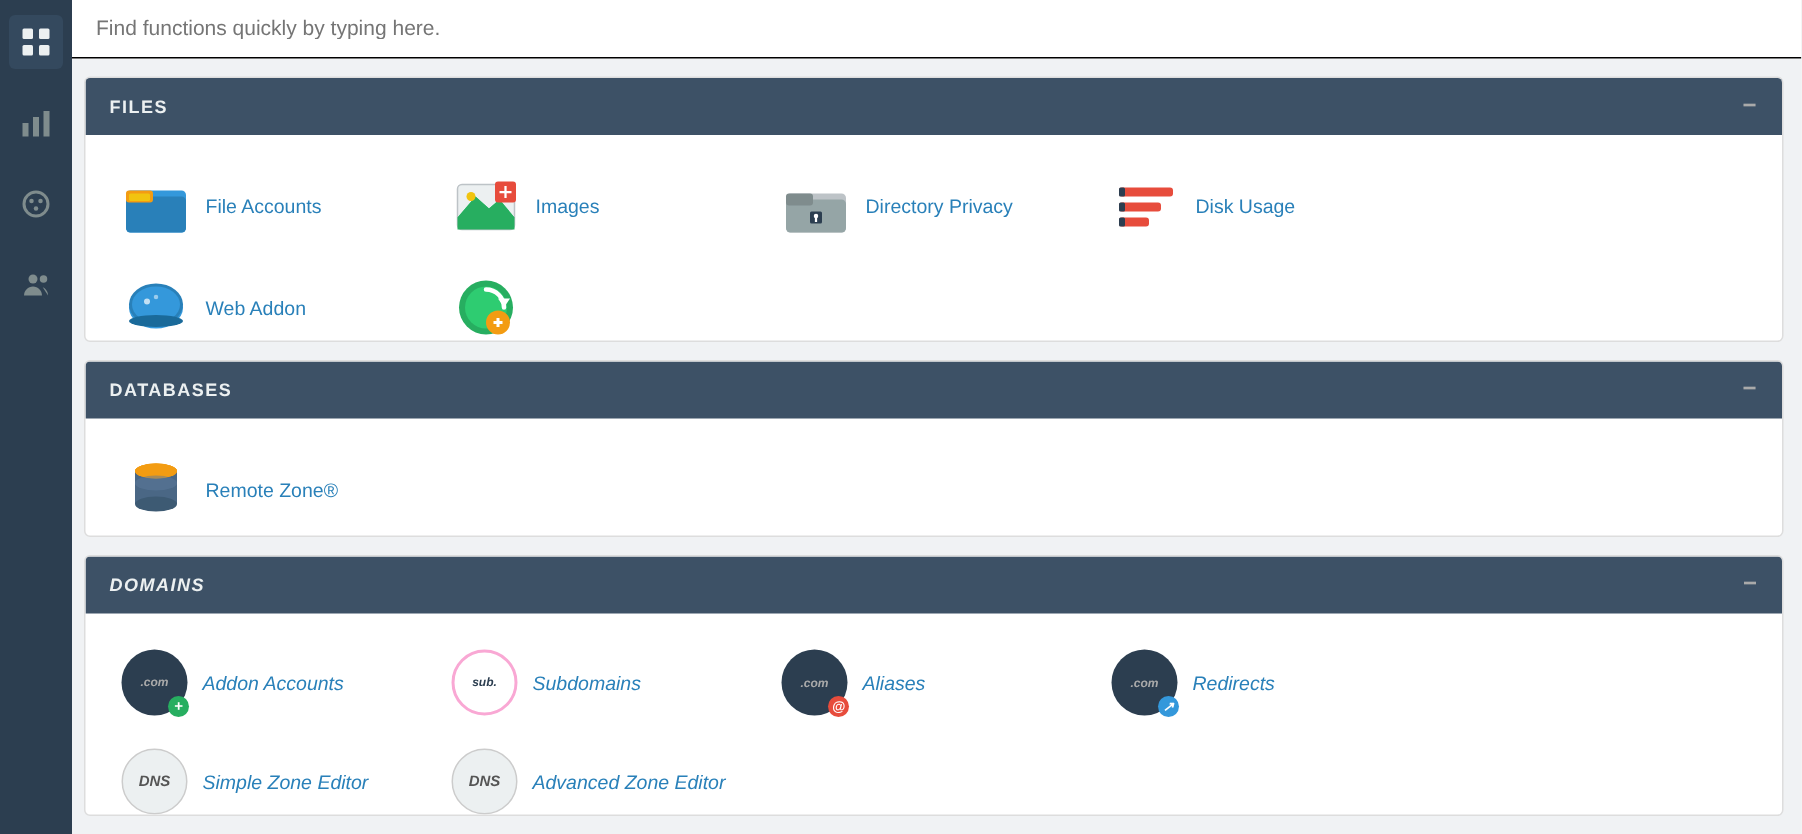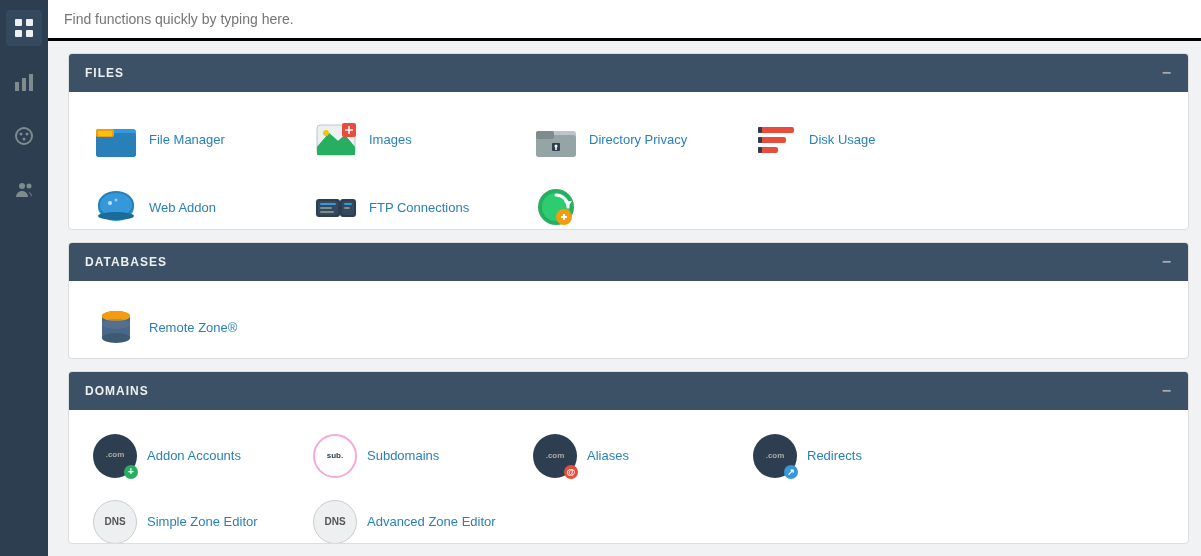--- a/index.html
+++ b/index.html
@@ -41,42 +41,42 @@
       flex: 1;
       display: flex;
       flex-direction: column;
       overflow-y: auto;
       background: #f0f2f4;
     }
 
     
     .search-bar {
       background: #fff;
-      border-bottom: 3px solid #000000;
+      border-bottom: 1px solid #000000;
       padding: 10px 16px;
       flex-shrink: 0;
     }
     .search-bar input {
       width: 100%;
       border: none;
       outline: none;
       font-size: 14px;
       color: #555;
       background: transparent;
     }
 
     
     .section {
-      margin: 12px 12px 0 20px;
+      margin: 12px 12px 0 8px;
       background: #fff;
       border: 1px solid #ddd;
       border-radius: 4px;
       overflow: hidden;
     }
-    .section:last-child { margin-bottom: 12px; }
+    .section:last-child { margin-bottom: 12px; font-style: italic; }
 
     .section-header {
       background: #3d5166;
       color: #ecf0f1;
       font-size: 12px;
       font-weight: bold;
       letter-spacing: 1px;
       padding: 10px 16px;
       display: flex;
       align-items: center;
@@ -219,21 +219,21 @@
 
       <div class="item">
         <div class="icon-box">
           <svg class="icon-svg" viewBox="0 0 44 44" xmlns="http://www.w3.org/2000/svg">
             <rect x="2" y="12" width="40" height="28" rx="3" fill="#3498db"></rect>
             <rect x="2" y="16" width="40" height="24" rx="3" fill="#2980b9"></rect>
             <rect x="2" y="12" width="18" height="8" rx="2" fill="#f39c12"></rect>
             <rect x="4" y="14" width="14" height="5" rx="1" fill="#f1c40f"></rect>
           </svg>
         </div>
-        <span class="item-label">File Manager</span>
+        <span class="item-label">File Accounts</span>
       </div>
 
       <div class="item">
         <div class="icon-box">
           <svg class="icon-svg" viewBox="0 0 44 44" xmlns="http://www.w3.org/2000/svg">
             <rect x="3" y="8" width="38" height="30" rx="3" fill="#ecf0f1" stroke="#bdc3c7" stroke-width="1"></rect>
             <polygon points="3,30 15,16 24,24 31,18 41,30" fill="#2ecc71"></polygon>
             <polygon points="3,30 15,16 24,24 31,18 41,30 41,38 3,38" fill="#27ae60"></polygon>
             <circle cx="12" cy="16" r="3" fill="#f1c40f"></circle>
             <rect x="28" y="6" width="14" height="14" rx="2" fill="#e74c3c"></rect>
@@ -280,36 +280,20 @@
             <ellipse cx="22" cy="20" rx="16" ry="12" fill="#3498db"></ellipse>
             <circle cx="16" cy="18" r="2" fill="white" opacity="0.7"></circle>
             <circle cx="22" cy="15" r="1.5" fill="white" opacity="0.5"></circle>
             <ellipse cx="22" cy="31" rx="18" ry="4" fill="#1a6a9a"></ellipse>
           </svg>
         </div>
         <span class="item-label">Web Addon</span>
       </div>
 
 
-      <div class="item">
-        <div class="icon-box">
-          <svg class="icon-svg" viewBox="0 0 44 44" xmlns="http://www.w3.org/2000/svg">
-            <rect x="2" y="14" width="24" height="18" rx="3" fill="#2c3e50"></rect>
-            <rect x="4" y="16" width="20" height="14" rx="2" fill="#34495e"></rect>
-            <rect x="6" y="18" width="16" height="2" rx="1" fill="#3498db"></rect>
-            <rect x="6" y="22" width="12" height="2" rx="1" fill="#7f8c8d"></rect>
-            <rect x="6" y="26" width="14" height="2" rx="1" fill="#7f8c8d"></rect>
-            <rect x="26" y="14" width="16" height="18" rx="3" fill="#2c3e50"></rect>
-            <rect x="28" y="16" width="12" height="14" rx="2" fill="#34495e"></rect>
-            <rect x="30" y="18" width="8" height="2" rx="1" fill="#3498db"></rect>
-            <rect x="30" y="22" width="6" height="2" rx="1" fill="#7f8c8d"></rect>
-          </svg>
-        </div>
-        <span class="item-label">FTP Connections</span>
-      </div>
 
 
       <div class="item">
         <div class="icon-box">
           <svg class="icon-svg" viewBox="0 0 44 44" xmlns="http://www.w3.org/2000/svg">
             <circle cx="22" cy="22" r="18" fill="#27ae60"></circle>
             <circle cx="22" cy="22" r="14" fill="#2ecc71"></circle>
             <path d="M22 10 A12 12 0 0 1 34 22" stroke="white" stroke-width="3" fill="none" stroke-linecap="round"></path>
             <polygon points="34,22 30,16 38,16" fill="white"></polygon>
             <circle cx="30" cy="32" r="8" fill="#f39c12"></circle>

